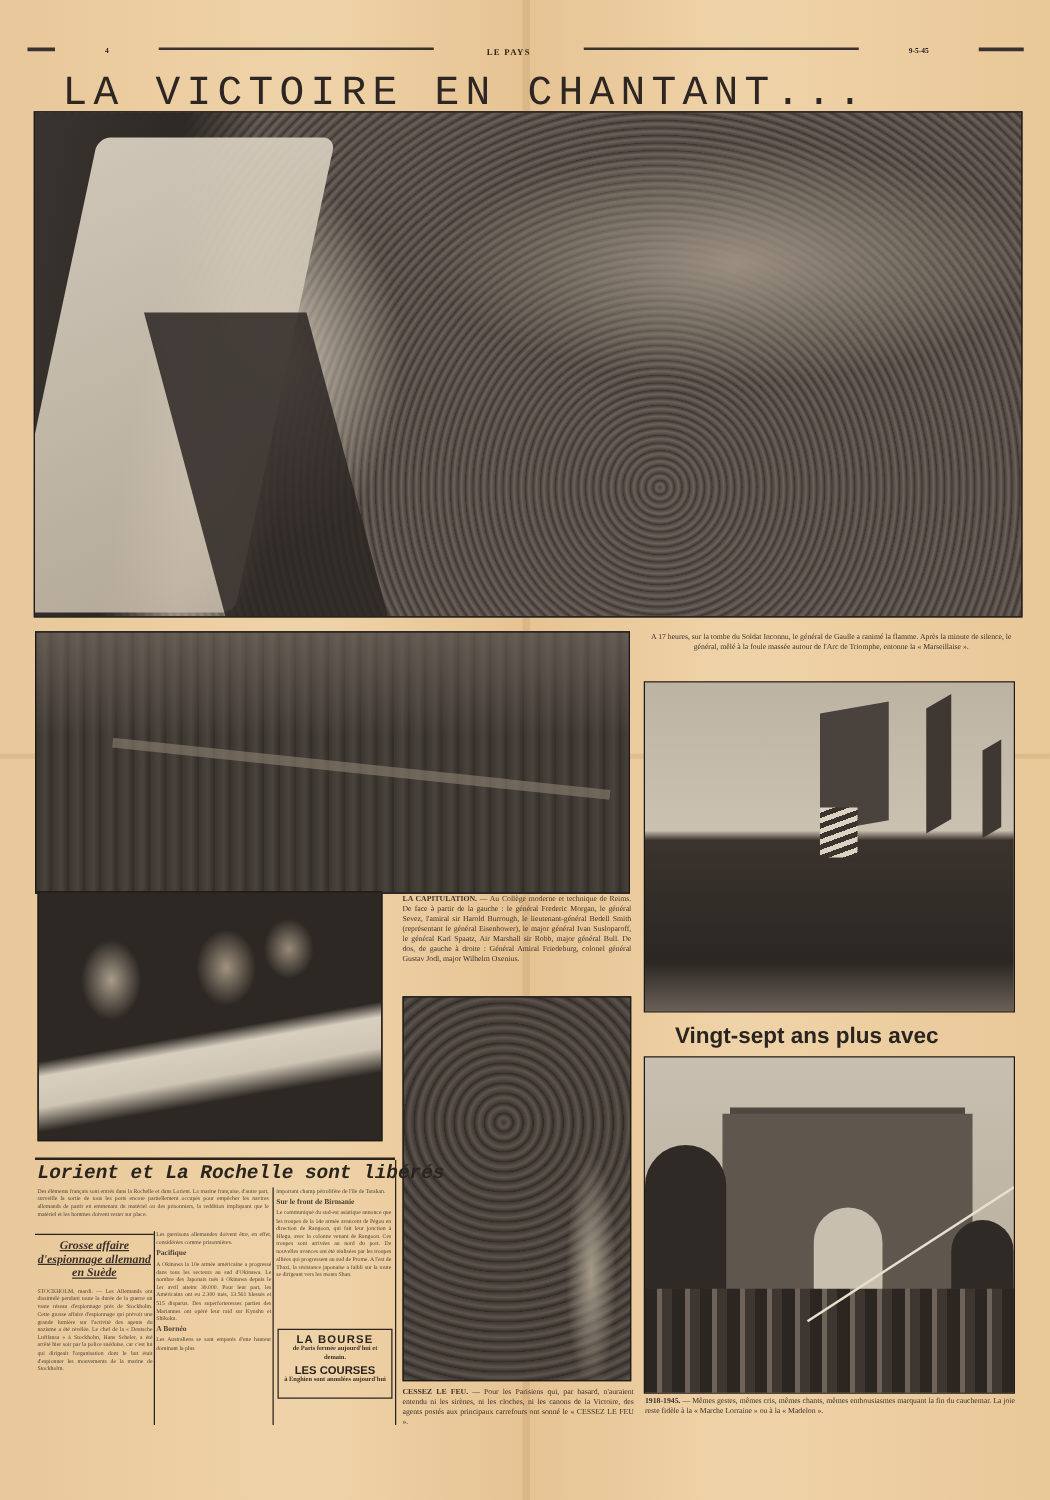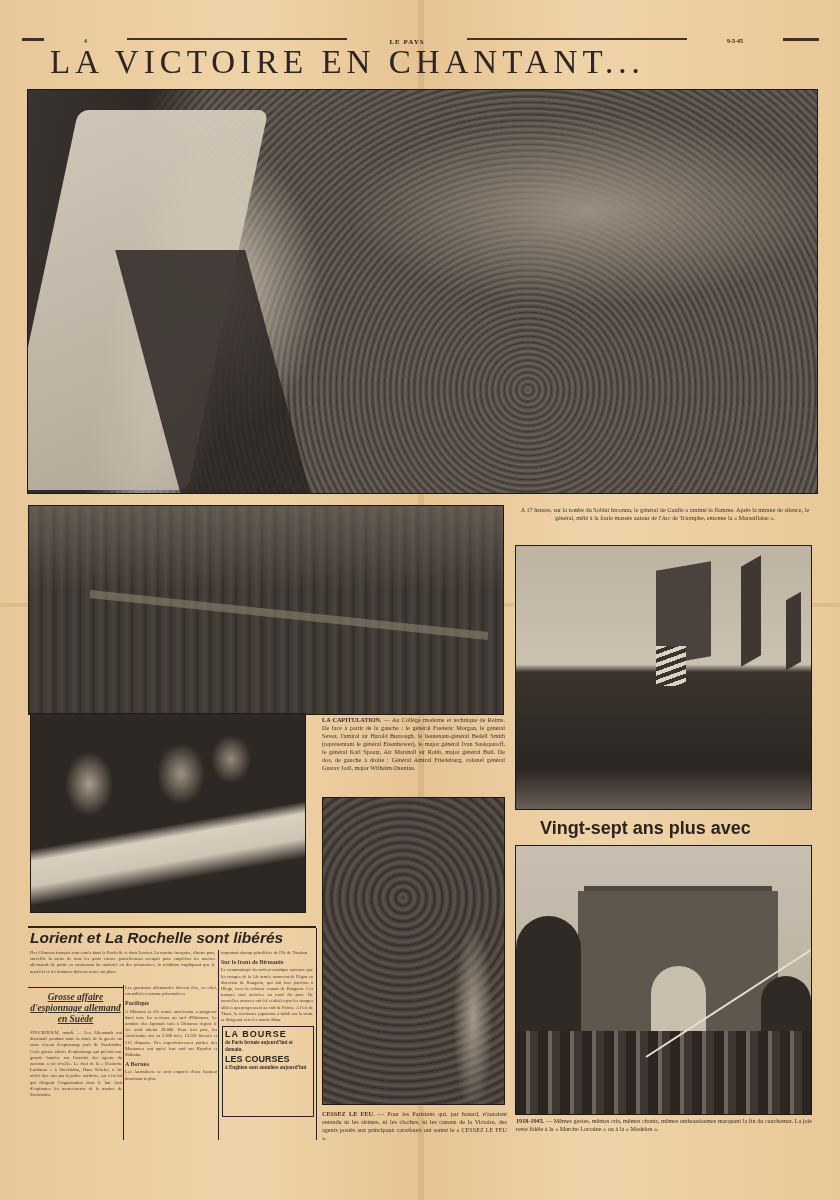--- a/index.html
+++ b/index.html
@@ -14,22 +14,22 @@
   .fold-h { position: absolute; left: 0; top: 603px; width: 840px; height: 4px; background: rgba(170,130,80,0.18); }
 
   .masthead { position: absolute; left: 22px; top: 38px; width: 797px; height: 12px; display: flex; align-items: flex-start; gap: 36px; }
   .masthead .rule { flex: 1; height: 3px; background: #3a3230; }
   .masthead .rule.thin { height: 2px; }
   .masthead .pgnum { font-size: 6px; font-weight: bold; margin: 0 4px; }
   .masthead .paper { font-size: 7px; font-weight: bold; letter-spacing: 1px; margin: 0 6px; }
   .masthead .date { font-size: 6px; font-weight: bold; margin: 0 4px; }
 
   .headline {
-    position: absolute; left: 50px; top: 44px; width: 740px; height: 40px;
-    font-family: Liberation Serif, serif; font-size: 33px; letter-spacing: 5px;
+    position: absolute; left: 50px; top: 56px; width: 740px; height: 40px;
+    font-family: Liberation Mono, monospace; font-size: 33px; letter-spacing: 5px;
     color: #2d2623; font-weight: normal; white-space: nowrap;
   }
 
   .photo { position: absolute; overflow: hidden; border: 1px solid #1e1a18; }
   .ph-crowd {
     left: 27px; top: 89px; width: 791px; height: 405px;
     background:
       radial-gradient(ellipse 120px 200px at 110px 300px, #d9cfbf 0%, #b8ad9c 40%, transparent 70%),
       radial-gradient(ellipse 160px 230px at 190px 200px, #cfc4b3 0%, transparent 65%),
       radial-gradient(ellipse 300px 120px at 560px 120px, #9a8f80 0%, transparent 80%),
@@ -98,35 +98,35 @@
   .cap-1918 { left: 516px; top: 1117px; width: 296px; }
 
   .vingt {
     position: absolute; left: 540px; top: 818px; width: 260px; height: 24px;
     font-family: "Liberation Sans", sans-serif; font-weight: bold; font-size: 18px; color: #2a2420;
   }
 
   .article-rule { position: absolute; left: 28px; top: 926px; width: 288px; height: 2px; background: #2a2420; }
   .article-head {
     position: absolute; left: 30px; top: 929px; width: 286px;
-    font-family: Liberation Sans, sans-serif; font-weight: bold; font-style: italic;
+    font-family: Liberation Mono, monospace; font-weight: bold; font-style: italic;
     font-size: 15.5px; color: #2a2420; white-space: nowrap;
   }
   .col { position: absolute; font-size: 4.6px; line-height: 6.2px; color: #4a4036; text-align: justify; }
   .col .sub { font-weight: bold; font-size: 6px; display: block; margin: 3px 0 2px; }
   .col-intro { left: 30px; top: 950px; width: 185px; }
   .col-right1 { left: 221px; top: 950px; width: 92px; }
   .col-mid { left: 125px; top: 985px; width: 92px; }
   .col-left2 { left: 30px; top: 1030px; width: 92px; }
   .vline { position: absolute; background: #2a2420; width: 1px; }
 
   .side-box { position: absolute; left: 28px; top: 987px; width: 95px; height: 42px; border-top: 1px solid #2a2420; }
   .side-title { font-family: "Liberation Serif", serif; font-style: italic; font-weight: bold; font-size: 9.5px; line-height: 11px; text-align: center; color: #3a302a; padding-top: 4px; text-decoration: underline; }
 
-  .bourse-box { position: absolute; left: 222px; top: 1026px; width: 92px; height: 91px; border: 1.5px solid #2a2420; padding: 2px; text-align: left; }
+  .bourse-box { position: absolute; left: 222px; top: 1063px; width: 92px; height: 56px; border: 1.5px solid #2a2420; padding: 2px; text-align: center; }
   .bourse-title { font-family: "Liberation Sans", sans-serif; font-weight: bold; font-size: 9px; letter-spacing: 1px; }
   .bourse-text { font-size: 5.2px; line-height: 6.5px; font-weight: bold; color: #3b322b; }
   .courses-title { font-family: "Liberation Sans", sans-serif; font-weight: bold; font-size: 9px; margin-top: 2px; }
 </style>
 </head>
 <body>
 
 <div class="fold-v"></div>
 <div class="fold-h"></div>
 

